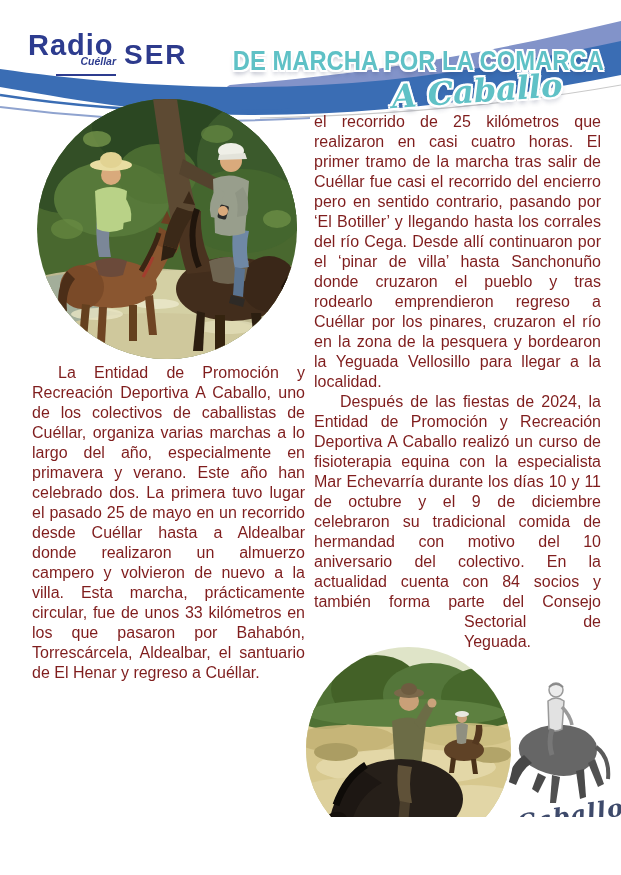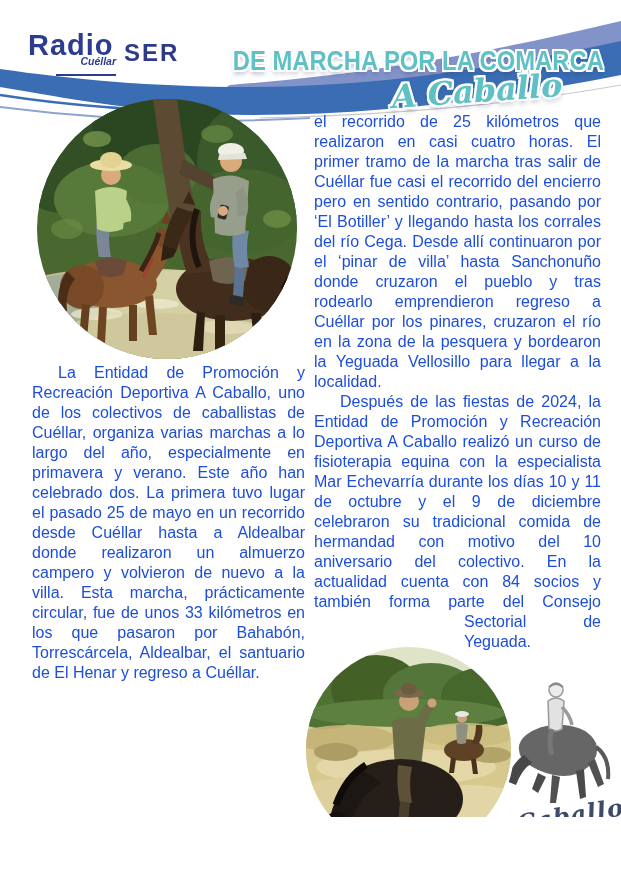--- a/index.html
+++ b/index.html
@@ -8,41 +8,41 @@
 
   
   .top-wave{position:absolute;left:0;top:0;width:621px;height:135px;z-index:1;}
   .bottom-wave{position:absolute;left:0;top:795px;width:621px;height:80px;z-index:1;}
 
   
   .radio-logo{position:absolute;left:28px;top:16px;z-index:4;color:#2d3c8f;line-height:1;}
   .radio-word{font-size:29px;font-weight:bold;letter-spacing:1px;display:block;}
   .radio-sub{display:block;text-align:right;font-size:10.5px;font-style:italic;font-weight:bold;
              border-bottom:2px solid #2d3c8f;margin-top:-4px;padding-bottom:7px;width:60px;margin-left:28px;}
-  .ser-logo{position:absolute;left:124px;top:24px;z-index:4;color:#2d3a8c;font-size:24px;font-weight:bold;
+  .ser-logo{position:absolute;left:124px;top:24px;z-index:4;color:#2d3a8c;font-size:28px;font-weight:bold;
             letter-spacing:2px;}
 
   .title{position:absolute;left:200px;top:30px;width:400px;z-index:4;}
   .title-inner{display:inline-block;transform:scaleX(.85);transform-origin:center;
     font-size:28px;font-weight:bold;letter-spacing:0px;color:#5fc1c6;white-space:nowrap;
     text-shadow:-2px -2px 0 #fff,2px -2px 0 #fff,-2px 2px 0 #fff,2px 2px 0 #fff,0 -2px 0 #fff,
                 0 2px 0 #fff,-2px 0 0 #fff,2px 0 0 #fff,0 4px 5px rgba(40,50,90,.35);}
   .subtitle{position:absolute;left:362px;top:57px;width:230px;text-align:center;z-index:4;
     font-family:"DejaVu Serif",serif;font-style:italic;font-weight:bold;font-size:32px;color:#5fc1c6;
     transform:rotate(-4deg);
     text-shadow:-2px -2px 0 #fff,2px -2px 0 #fff,-2px 2px 0 #fff,2px 2px 0 #fff,0 -2px 0 #fff,
                 0 2px 0 #fff,-2px 0 0 #fff,2px 0 0 #fff,0 4px 5px rgba(40,50,90,.3);}
 
   
   .photo{position:absolute;border-radius:50%;overflow:hidden;z-index:3;}
   .top-photo{left:37px;top:84px;width:260px;height:260px;}
   .bottom-photo{left:306px;top:632px;width:205px;height:205px;box-shadow:0 0 0 3px #fff;}
 
   
-  .col{position:absolute;z-index:2;text-align:justify;font-size:16px;line-height:20px;color:#1d4ed8;}
+  .col{position:absolute;z-index:2;text-align:justify;font-size:16px;line-height:20px;color:#7f1d1d;}
   .col p{margin:0;}
   .col p.indent{text-indent:26px;}
   .left-col{left:32px;top:348px;width:273px;}
   .right-col{left:314px;top:97px;width:287px;}
   .left-wrap-spacer{float:right;width:14px;height:135px;margin-left:4px;}
   .photo-float{float:left;width:142px;height:46px;margin-right:8px;}
 
   
   .sketch{position:absolute;left:492px;top:652px;z-index:2;}
   .signature{position:absolute;left:476px;top:788px;width:160px;z-index:5;

